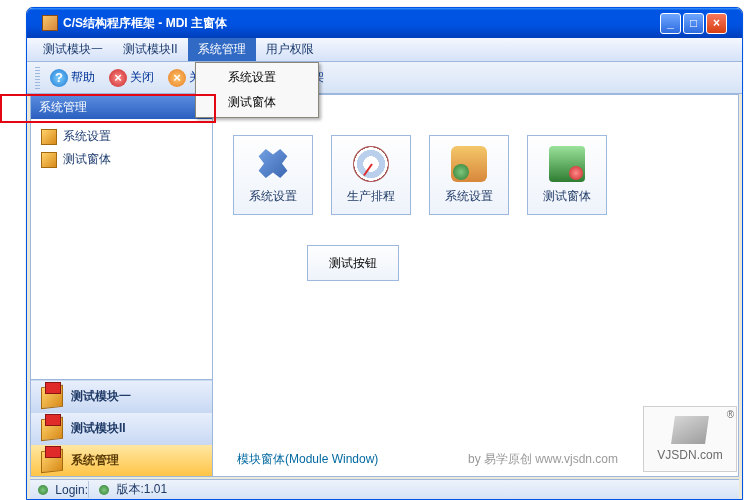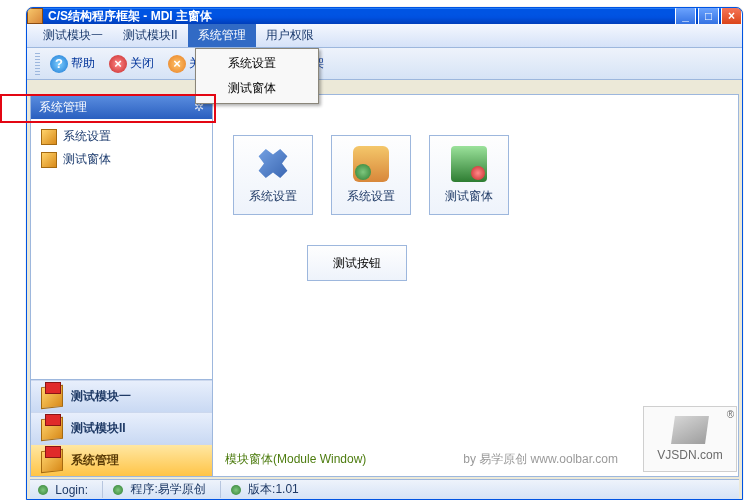--- a/index.html
+++ b/index.html
@@ -1,20 +1,20 @@
 <!DOCTYPE html>
 <html><head>
 <meta charset="utf-8">
 <style>
 * { margin: 0; padding: 0; box-sizing: border-box; font-family: "Microsoft YaHei", SimSun, Tahoma, sans-serif; font-size: 12px; }
 body { background: #fff; width: 751px; height: 500px; overflow: hidden; position: relative; }
 
 .window { position: absolute; left: 26px; top: 7px; width: 717px; height: 493px; border: 1px solid #0054e3; border-radius: 7px 7px 0 0; background: #ece9d8; overflow: hidden; box-shadow: 0 0 1px rgba(0,0,0,.4); }
 
-.titlebar { height: 16px; background: linear-gradient(to bottom, #3a95ff 0%, #0054e3 8%, #0054e3 40%, #0050df 60%, #003ebb 100%); display: flex; align-items: center; padding: 0 0; color: #fff; font-weight: bold; font-size: 13px; }
+.titlebar { height: 30px; background: linear-gradient(to bottom, #3a95ff 0%, #0054e3 8%, #0054e3 40%, #0050df 60%, #003ebb 100%); display: flex; align-items: center; padding: 0 15px; color: #fff; font-weight: bold; font-size: 13px; }
 .titlebar .ticon { width: 16px; height: 16px; margin-right: 5px; background: linear-gradient(135deg,#f7c66a,#d8873a); border: 1px solid #8a4b12; }
 .titlebar .tbtns { margin-left: auto; display: flex; gap: 2px; }
 .tbtn { width: 21px; height: 21px; border-radius: 3px; border: 1px solid #fff; display: flex; align-items: center; justify-content: center; font-weight: bold; color: #fff; font-size: 12px; }
 .tbtn.min, .tbtn.max { background: linear-gradient(#6fa6ff,#2d6ce0); }
 .tbtn.close { background: linear-gradient(#f7785c,#d83f12); }
 
 .menubar { height: 24px; background: linear-gradient(#f4f7fe,#d5e2f8); border-bottom: 1px solid #9db7dd; display: flex; align-items: stretch; padding-left: 6px; position: relative; }
 .menubar .mitem { padding: 0 10px; display: flex; align-items: center; color: #1b3a6d; cursor: default; }
 .menubar .mitem.open { background: #316ac5; color: #fff; }
 .dropdown { position: absolute; top: 24px; left: 168px; background: #f8f8f8; border: 1px solid #8a867a; box-shadow: 2px 2px 3px rgba(0,0,0,.3); padding: 2px; z-index: 50; }
@@ -49,26 +49,26 @@
 .tile { width: 80px; height: 80px; border: 1px solid #9db7dd; background: linear-gradient(#fefefe,#eef3fb); display: flex; flex-direction: column; align-items: center; justify-content: center; gap: 6px; color: #1f3a66; cursor: default; }
 .tile .ticon2 { width: 36px; height: 36px; }
 .ic-settings { background: linear-gradient(135deg,#7aa7e8,#335fab); clip-path: polygon(10% 30%,30% 10%,50% 25%,70% 10%,90% 30%,75% 50%,90% 70%,70% 90%,50% 75%,30% 90%,10% 70%,25% 50%); }
 .ic-sched { background: radial-gradient(#fff 30%,#b9cfec 31% 55%,#fff 56% 65%,#a55 66%); border-radius: 50%; position: relative; }
 .ic-sched::after { content: ""; position: absolute; left: 50%; top: 50%; width: 2px; height: 14px; background: #e02a2a; transform-origin: top; transform: rotate(35deg); }
 .ic-users { background: linear-gradient(#f4c76a,#d8873a); border-radius: 6px; position: relative; }
 .ic-users::after { content: ""; position: absolute; left: 2px; bottom: 2px; width: 16px; height: 16px; background: radial-gradient(#7ec77e,#2e7d32); border-radius: 50%; }
 .ic-orders { background: linear-gradient(#9be29b,#2e7d32); border-radius: 4px; position: relative; }
 .ic-orders::after { content: ""; position: absolute; right: 2px; bottom: 2px; width: 14px; height: 14px; background: radial-gradient(#ff8a8a,#c62828); border-radius: 50%; }
 
-.testbtn { margin-top: 30px; width: 100px; height: 36px; border: 1px solid #9db7dd; background: linear-gradient(#fefefe,#eef3fb); display: flex; align-items: center; justify-content: center; margin-left: 74px; cursor: default; }
-
-.footer-label { position: absolute; bottom: 8px; left: 12px; color: #4d7c0f; font-size: 12px; }
+.testbtn { margin-top: 30px; width: 92px; height: 36px; border: 1px solid #9db7dd; background: linear-gradient(#fefefe,#eef3fb); display: flex; align-items: center; justify-content: center; margin-left: 74px; cursor: default; }
+
+.footer-label { position: absolute; bottom: 8px; left: 24px; color: #0369a1; font-size: 12px; }
 .footer-credit { position: absolute; bottom: 8px; right: 120px; color: #9a9a9a; font-size: 12px; }
 
-.statusbar { position: absolute; bottom: 0; left: 3px; right: 3px; height: 20px; background: linear-gradient(#eef3fb,#d6e3f6); border-top: 1px solid #9db7dd; display: flex; align-items: center; padding: 0 8px; gap: 14px; color: #1f3a66; font-size: 11px; }
+.statusbar { position: absolute; bottom: 0; left: 3px; right: 3px; height: 20px; background: linear-gradient(#eef3fb,#d6e3f6); border-top: 1px solid #9db7dd; display: flex; align-items: center; padding: 0 8px; color: #1f3a66; font-size: 11px; }
 .statusbar .sitem { border-left: 1px solid #b7c6df; padding-left: 10px; }
 .statusbar .sitem:first-child { border-left: none; padding-left: 0; }
 .statusbar .dot { width: 10px; height: 10px; background: radial-gradient(#7ec77e,#2e7d32); border-radius: 50%; display: inline-block; margin-right: 4px; vertical-align: middle; }
 
 .red-highlight { position: absolute; left: 0; top: 94px; width: 216px; height: 29px; border: 2px solid #e30613; z-index: 60; pointer-events: none; }
 
 .wm { position: absolute; color: rgba(120,145,170,.55); font-size: 30px; font-family: Arial; letter-spacing: 1px; pointer-events: none; }
 .wm.top { left: 265px; top: 4px; }
 .wm.bot { left: 442px; top: 395px; }
 
@@ -157,49 +157,49 @@
       </div>
     </div>
 
     <div class="content">
       <div class="tiles">
         <div class="tile">
           <div class="ticon2 ic-settings"></div>
           <span>系统设置</span>
         </div>
         <div class="tile">
+          <div class="ticon2 ic-sched"></div>
+          <span>生产排程</span>
+        </div>
+        <div class="tile">
           <div class="ticon2 ic-users"></div>
           <span>系统设置</span>
         </div>
         <div class="tile">
           <div class="ticon2 ic-orders"></div>
           <span>测试窗体</span>
         </div>
       </div>
 
       <div class="testbtn">
         <span>测试按钮</span>
       </div>
 
       <div class="footer-label">模块窗体(Module Window)</div>
-      <div class="footer-credit">by 易学原创 www.oolbar.com</div>
+      <div class="footer-credit">by 易学原创 www.vjsdn.com</div>
     </div>
   </div>
 
   <div class="statusbar">
     <span class="sitem">
       <span class="dot"></span>
       <span>Login:</span>
     </span>
     <span class="sitem">
       <span class="dot"></span>
-      <span>程序:易学原创</span>
-    </span>
-    <span class="sitem">
-      <span class="dot"></span>
       <span>版本:1.01</span>
     </span>
   </div>
 </div>
 
 <div class="logo">
   <span class="reg">®</span>
   <div class="lcube"></div>
   <span>VJSDN.com</span>
 </div>

